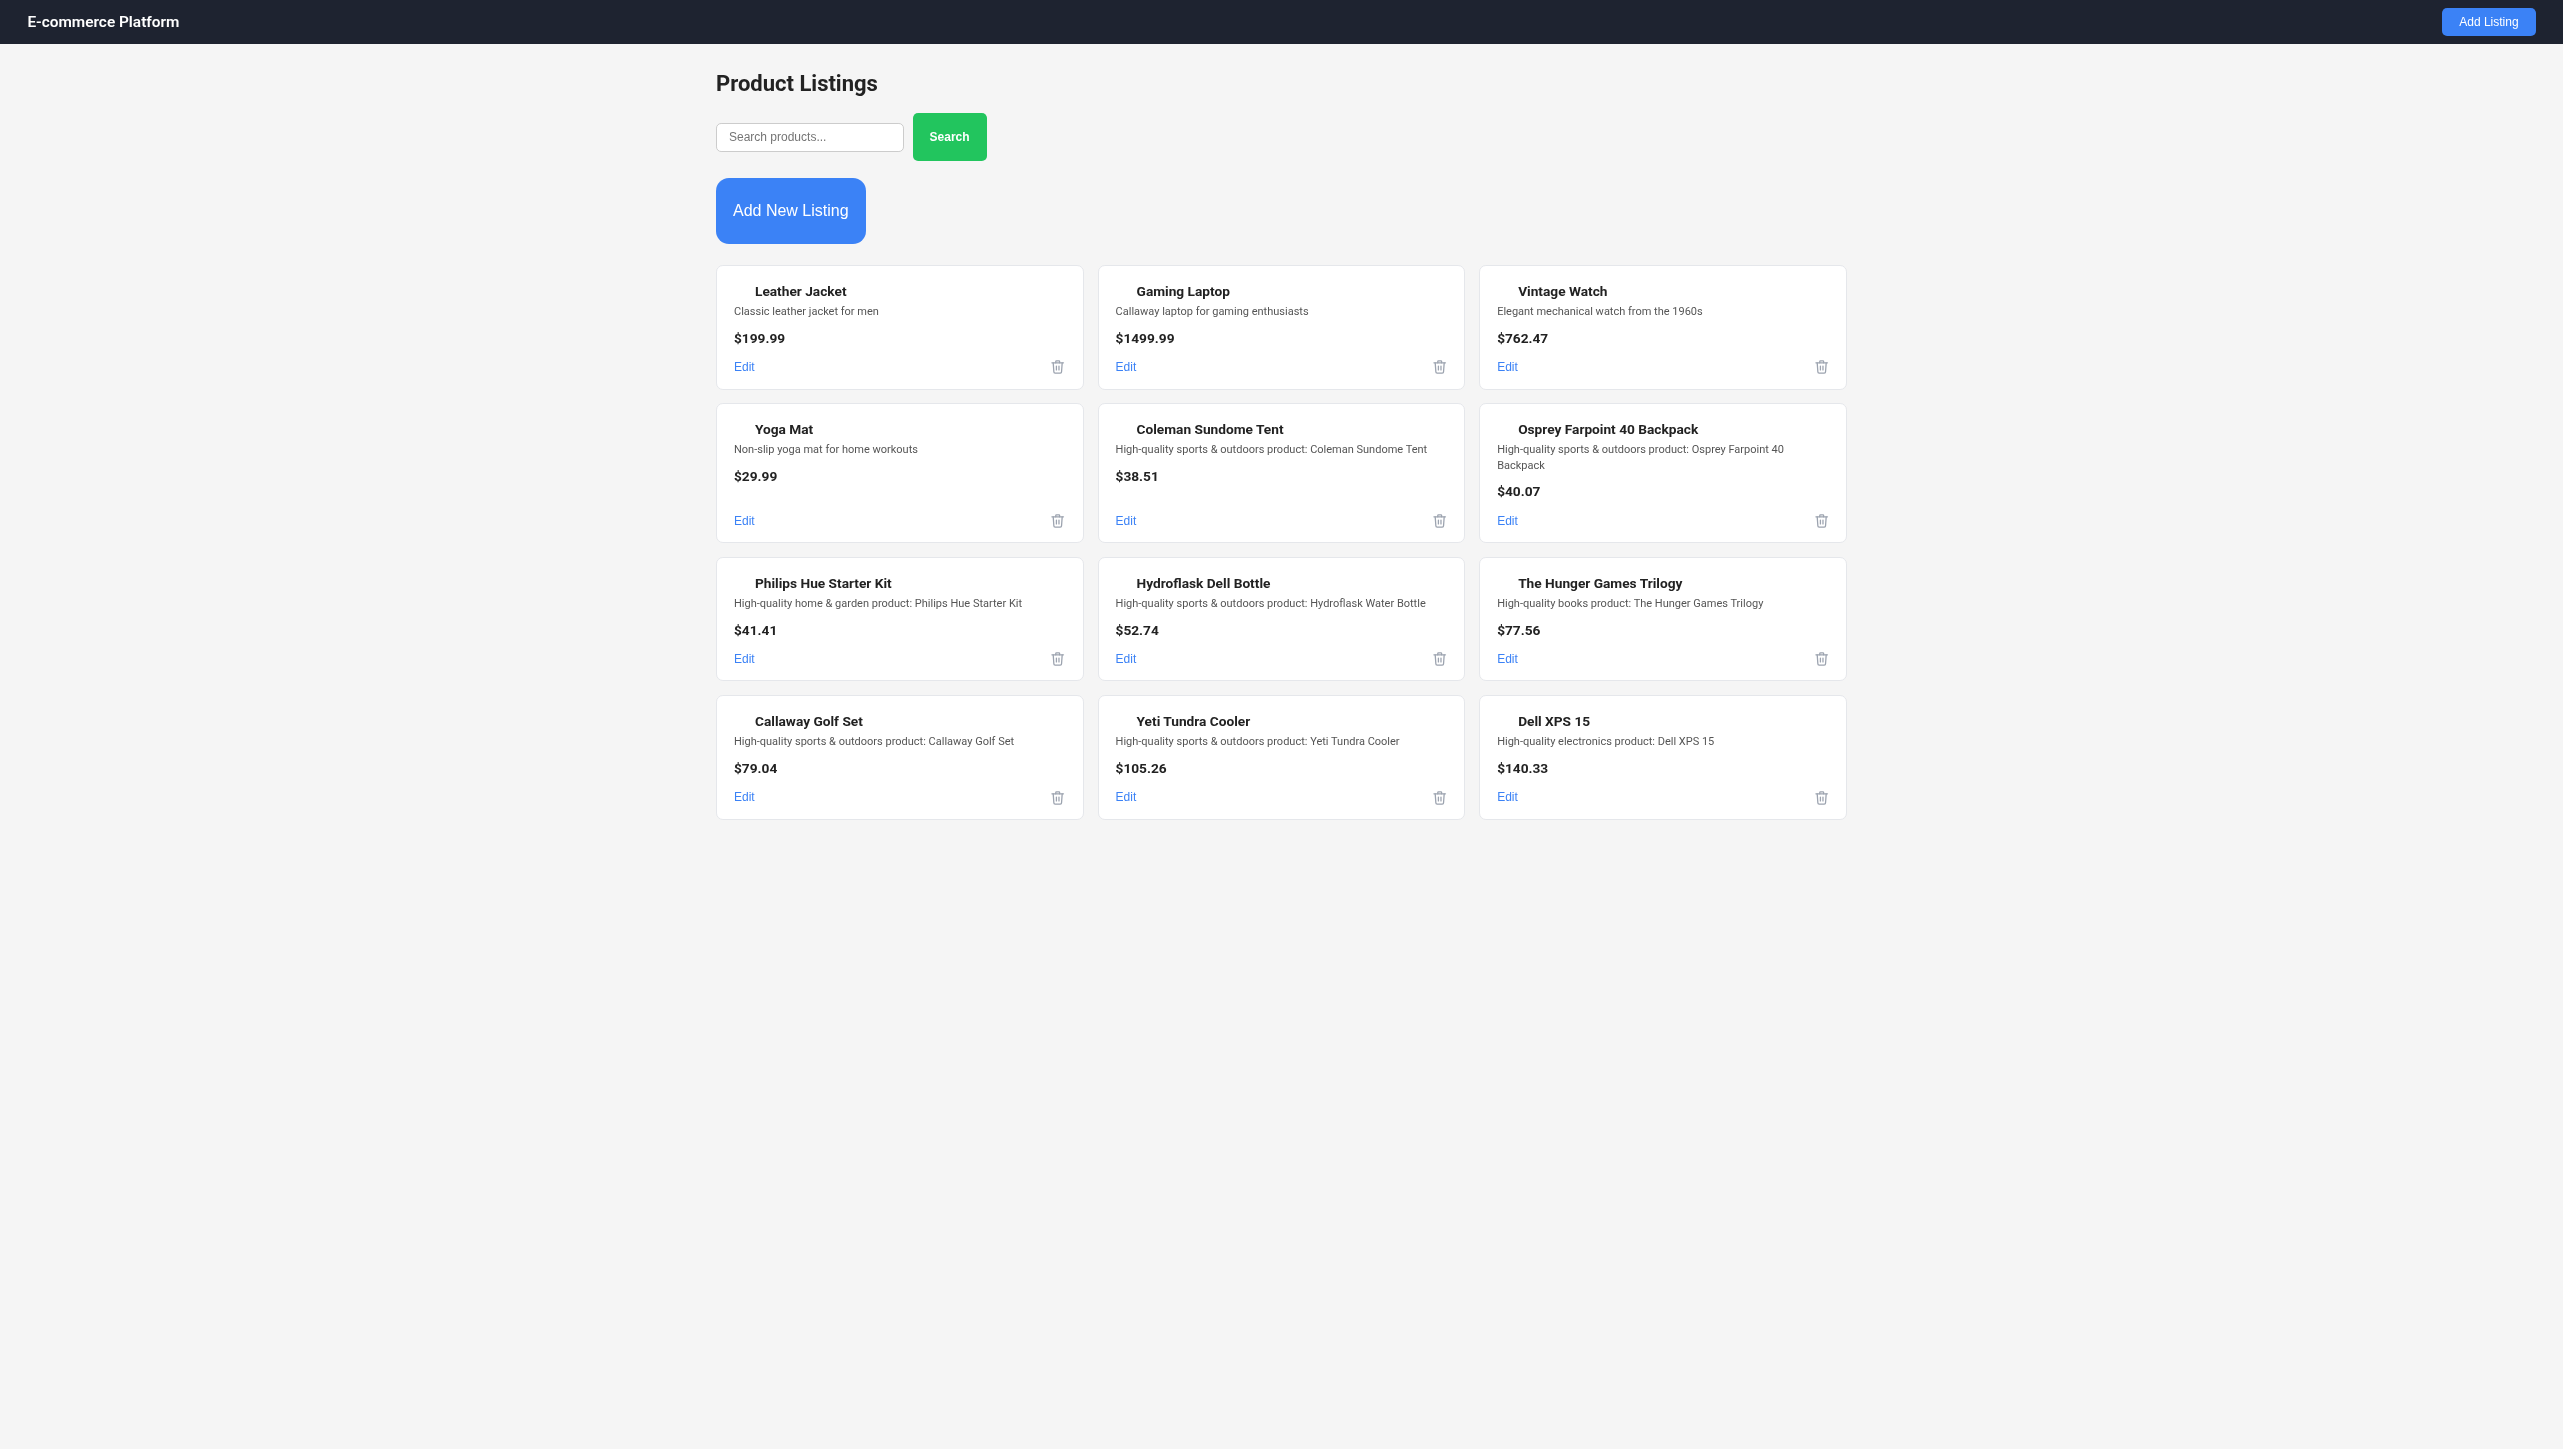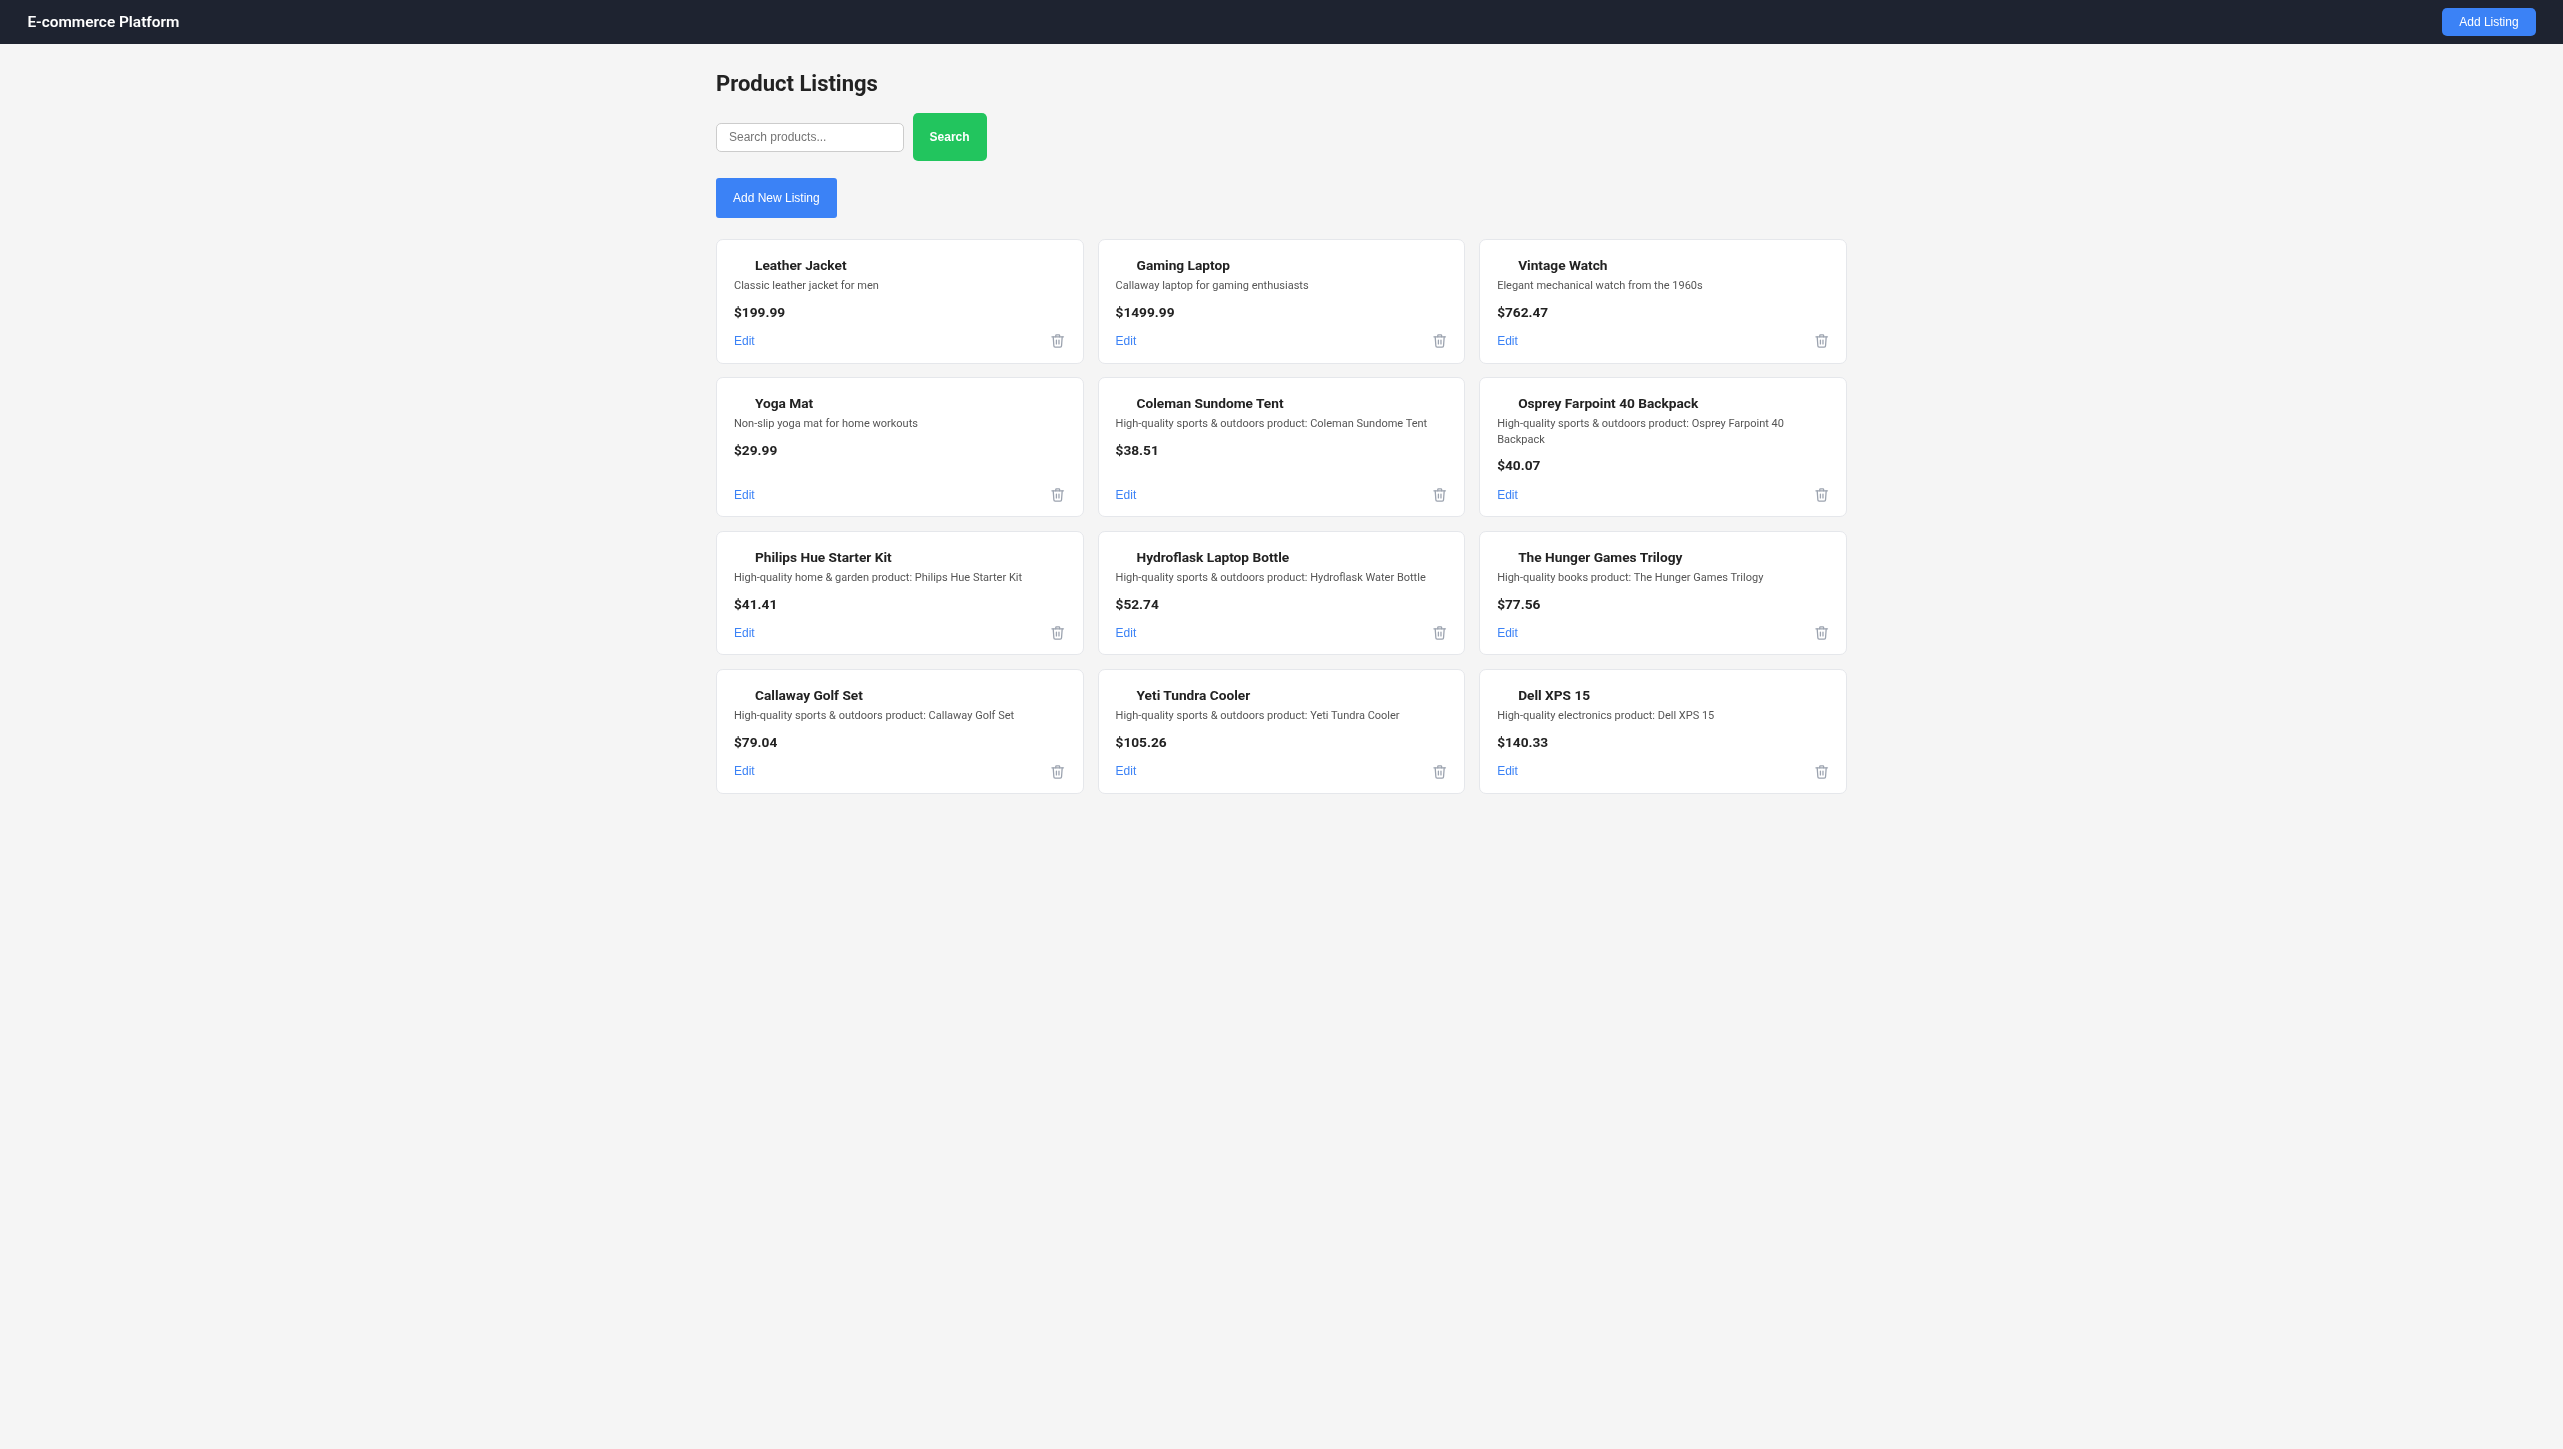--- a/index.html
+++ b/index.html
@@ -67,23 +67,23 @@
       font-size: 12px;
       font-weight: 600;
       cursor: pointer;
     }
 
     
     .btn-add-new {
       background: #3b82f6;
       color: #fff;
       border: none;
-      border-radius: 3px;
-      padding: 13px 17px;
-      font-size: 12px;
+      border-radius: 13px;
+      padding: 24px 17px;
+      font-size: 16px;
       font-weight: 500;
       cursor: pointer;
       margin-bottom: 20.6px;
       display: inline-block;
     }
 
     
     .product-grid {
       display: grid;
       grid-template-columns: repeat(3, 1fr);
@@ -280,21 +280,21 @@
             <polyline points="3 6 5 6 21 6"></polyline>
             <path d="M19 6l-1 14a2 2 0 0 1-2 2H8a2 2 0 0 1-2-2L5 6"></path>
             <path d="M10 11v6"></path>
             <path d="M14 11v6"></path>
             <path d="M9 6V4a1 1 0 0 1 1-1h4a1 1 0 0 1 1 1v2"></path>
           </svg>
         </button>
       </div>
     </div>
       <div class="product-card">
-      <div class="product-name">Hydroflask Laptop Bottle</div>
+      <div class="product-name">Hydroflask Dell Bottle</div>
       <div class="product-description">High-quality sports &amp; outdoors product: Hydroflask Water Bottle</div>
       <div class="product-price">$52.74</div>
       <div class="product-actions">
         <button class="btn-edit">Edit</button>
         <button class="btn-delete" title="Delete">
           <svg class="trash-icon" viewBox="0 0 24 24" fill="none" stroke="currentColor" stroke-width="2" stroke-linecap="round" stroke-linejoin="round">
             <polyline points="3 6 5 6 21 6"></polyline>
             <path d="M19 6l-1 14a2 2 0 0 1-2 2H8a2 2 0 0 1-2-2L5 6"></path>
             <path d="M10 11v6"></path>
             <path d="M14 11v6"></path>

